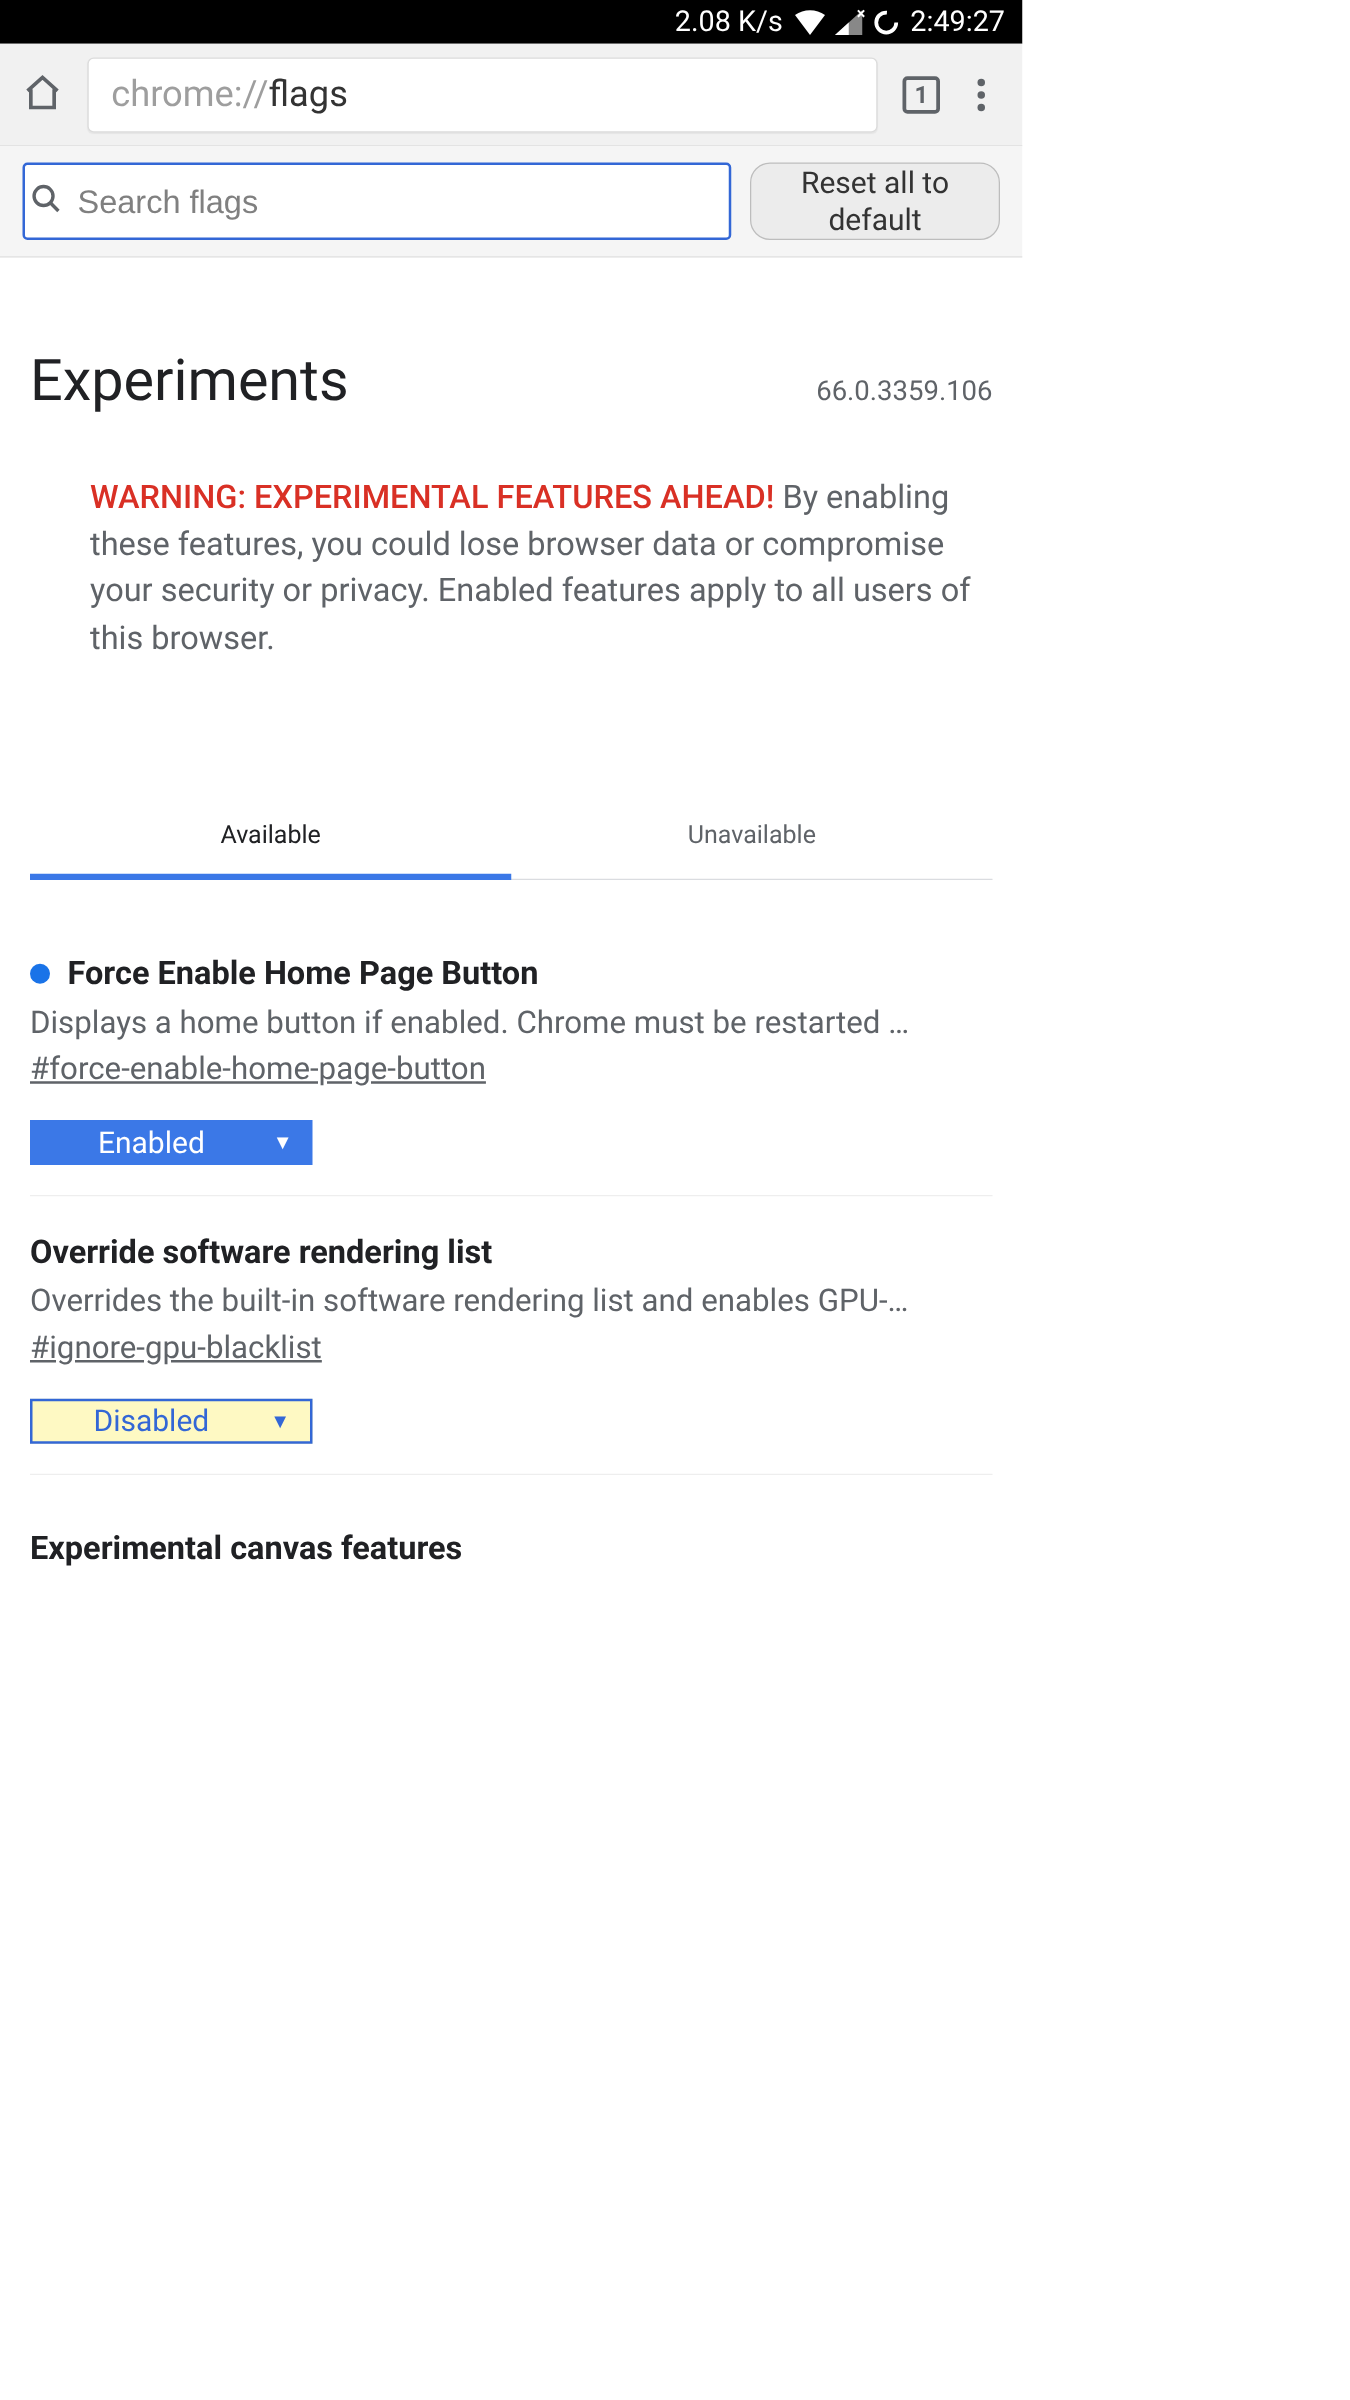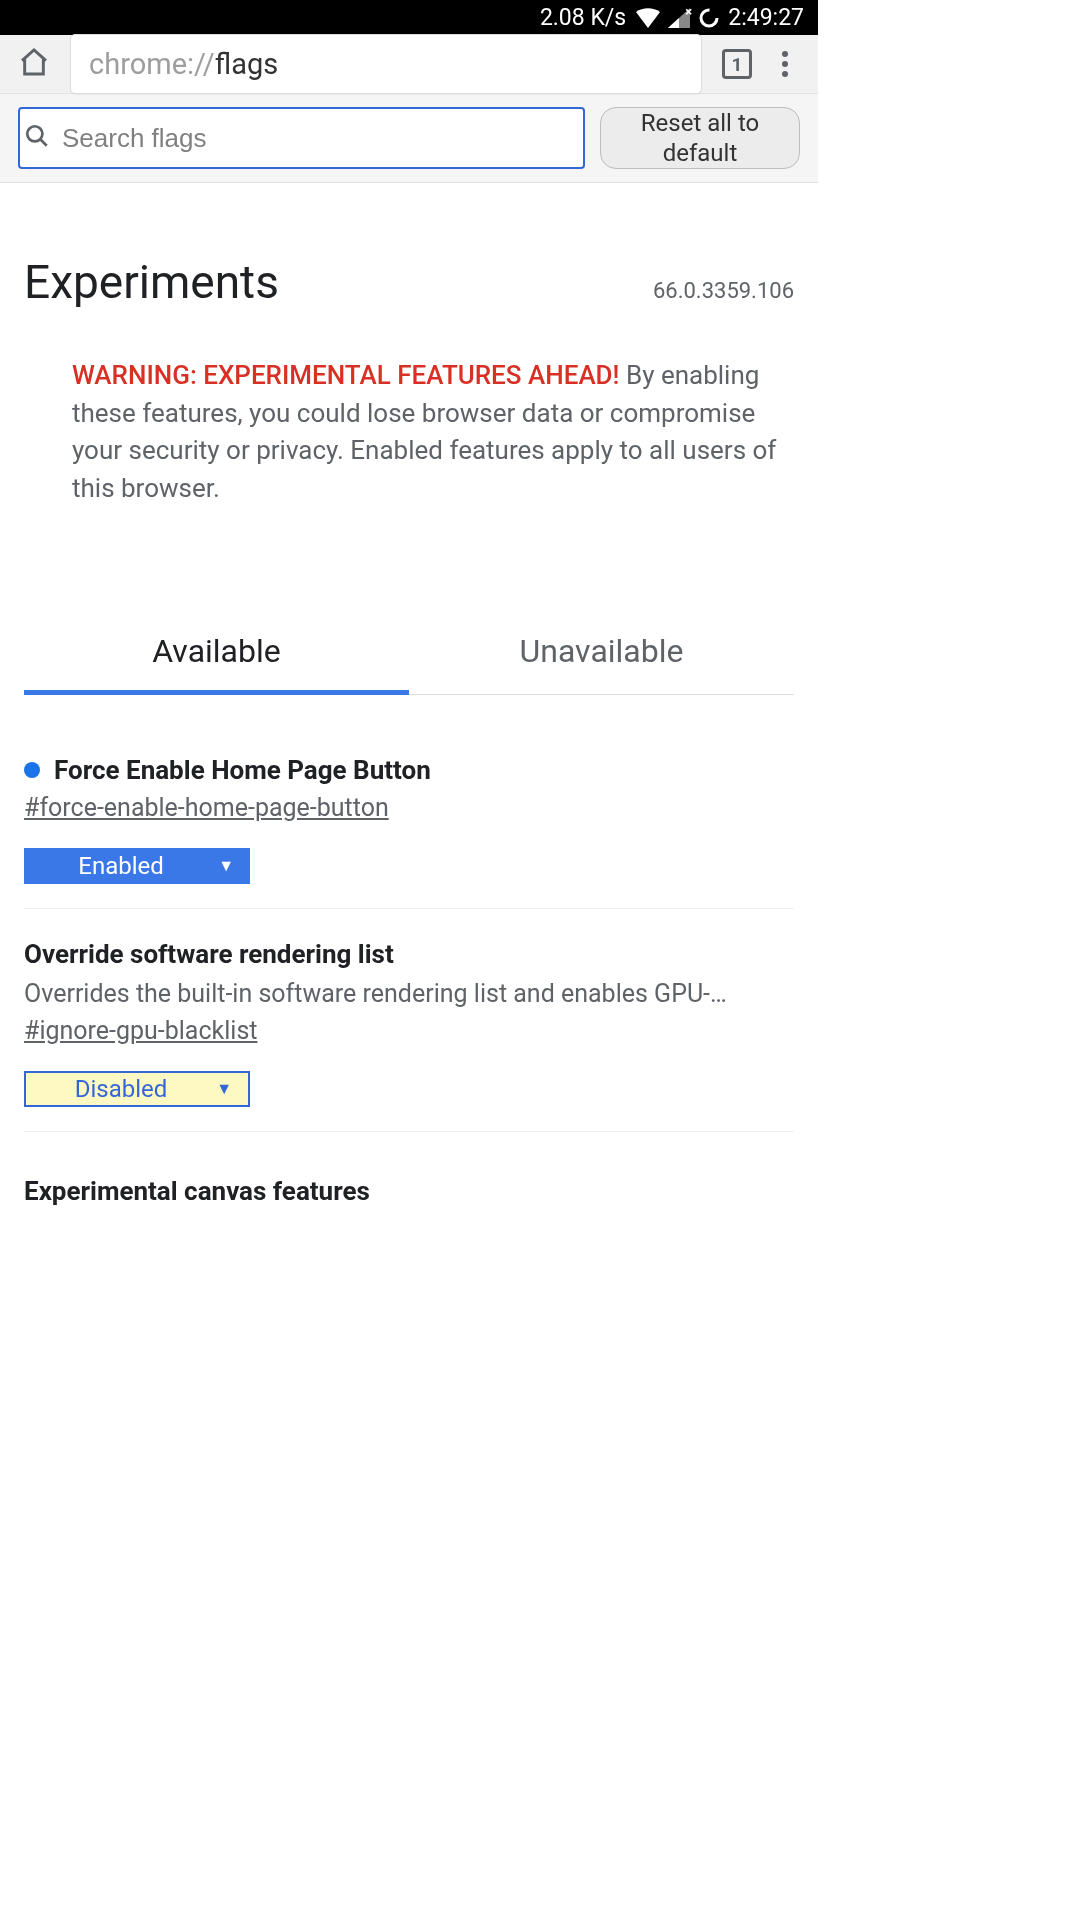--- a/index.html
+++ b/index.html
@@ -4,21 +4,21 @@
 <style>
   * { box-sizing: border-box; margin: 0; padding: 0; }
   html, body { width: 818px; height: 1454px; font-family: Roboto, "Helvetica Neue", Arial, sans-serif; background: #fff; color: #202124; overflow: hidden; }
   
   
   .status-bar { background: #000; color: #fff; height: 35px; display: flex; align-items: center; justify-content: flex-end; padding: 0 14px; font-size: 23px; gap: 8px; }
   .status-bar .net-speed { margin-right: 2px; }
   .status-bar svg { display: block; }
   
   
-  .chrome-bar { background: #f1f1f1; height: 59px; display: flex; align-items: center; padding: 0 20px 0 18px; gap: 20px; border-bottom: 1px solid #e3e3e3; }
+  .chrome-bar { background: #f1f1f1; height: 82px; display: flex; align-items: center; padding: 0 20px 0 18px; gap: 20px; border-bottom: 1px solid #e3e3e3; }
   .omnibox { flex: 1; background: #fff; border: 1px solid #dcdcdc; border-radius: 5px; height: 60px; display: flex; align-items: center; padding: 0 18px; font-size: 29px; box-shadow: 0 1px 1px rgba(0,0,0,0.05); }
   .omnibox .scheme { color: #9e9e9e; }
   .omnibox .path { color: #333; }
   .tab-count { width: 30px; height: 30px; border: 3px solid #5f6368; border-radius: 4px; display: flex; align-items: center; justify-content: center; font-size: 19px; font-weight: 700; color: #5f6368; }
   .more-dots { width: 26px; height: 34px; display: flex; flex-direction: column; justify-content: space-between; align-items: center; padding: 4px 0; }
   .more-dots span { width: 6px; height: 6px; background: #5f6368; border-radius: 50%; }
 
   
   .flags-controls { background: #f5f5f5; padding: 13px 18px 13px 18px; display: flex; gap: 15px; border-bottom: 1px solid #e0e0e0; }
   .search-wrap { flex: 1; background: #fff; border: 2px solid #3367d6; border-radius: 4px; height: 62px; display: flex; align-items: center; padding: 0 4px; gap: 12px; }
@@ -29,21 +29,21 @@
   
   .content { padding: 0 24px; }
   .title-row { display: flex; align-items: baseline; justify-content: space-between; margin-top: 72px; }
   .title-row h1 { font-size: 46px; font-weight: 400; color: #202124; }
   .version { font-size: 22px; color: #5f6368; }
   .warning-block { margin-top: 48px; font-size: 26px; line-height: 1.45; color: #5f6368; margin-left: 48px; }
   .warning-block .warn { color: #d93025; font-weight: 500; }
 
   
   .tabs { display: flex; margin-top: 110px; border-bottom: 1px solid #dadce0; }
-  .tab { flex: 1; text-align: center; font-size: 32px; padding: 14px 0 20px; color: #5f6368; cursor: pointer; }
+  .tab { flex: 1; text-align: center; font-size: 20px; padding: 14px 0 20px; color: #5f6368; cursor: pointer; }
   .tab.active { color: #202124; border-bottom: 5px solid #3b78e7; margin-bottom: -1px; }
 
   
   .flag { border-bottom: 1px solid #eee; padding: 20px 0 24px; margin-top: 40px; }
   .flag:first-of-type { margin-top: 44px; }
   .flag + .flag { margin-top: 0; padding-top: 30px; }
   .flag-title-row { display: flex; align-items: center; gap: 14px; }
   .blue-dot { width: 16px; height: 16px; background: #1a73e8; border-radius: 50%; flex-shrink: 0; }
   .flag-title { font-size: 26px; font-weight: 700; color: #202124; }
   .flag-desc { font-size: 25px; color: #5f6368; margin-top: 10px; white-space: nowrap; overflow: hidden; text-overflow: ellipsis; }
@@ -127,20 +127,21 @@
   <div class="tabs">
     <div class="tab active">Available</div>
     <div class="tab">Unavailable</div>
   </div>
 
   <div class="flag">
     <div class="flag-title-row">
       <span class="blue-dot"></span>
       <span class="flag-title">Force Enable Home Page Button</span>
     </div>
+    <div class="flag-desc">Displays a home button if enabled. Chrome must be restarted …</div>
     <a class="flag-anchor">#force-enable-home-page-button</a>
     <div class="dropdown enabled">
       <span class="label">Enabled</span>
       <span class="arrow">▼</span>
     </div>
   </div>
 
   <div class="flag">
     <div class="flag-title-row">
       <span class="flag-title">Override software rendering list</span>

